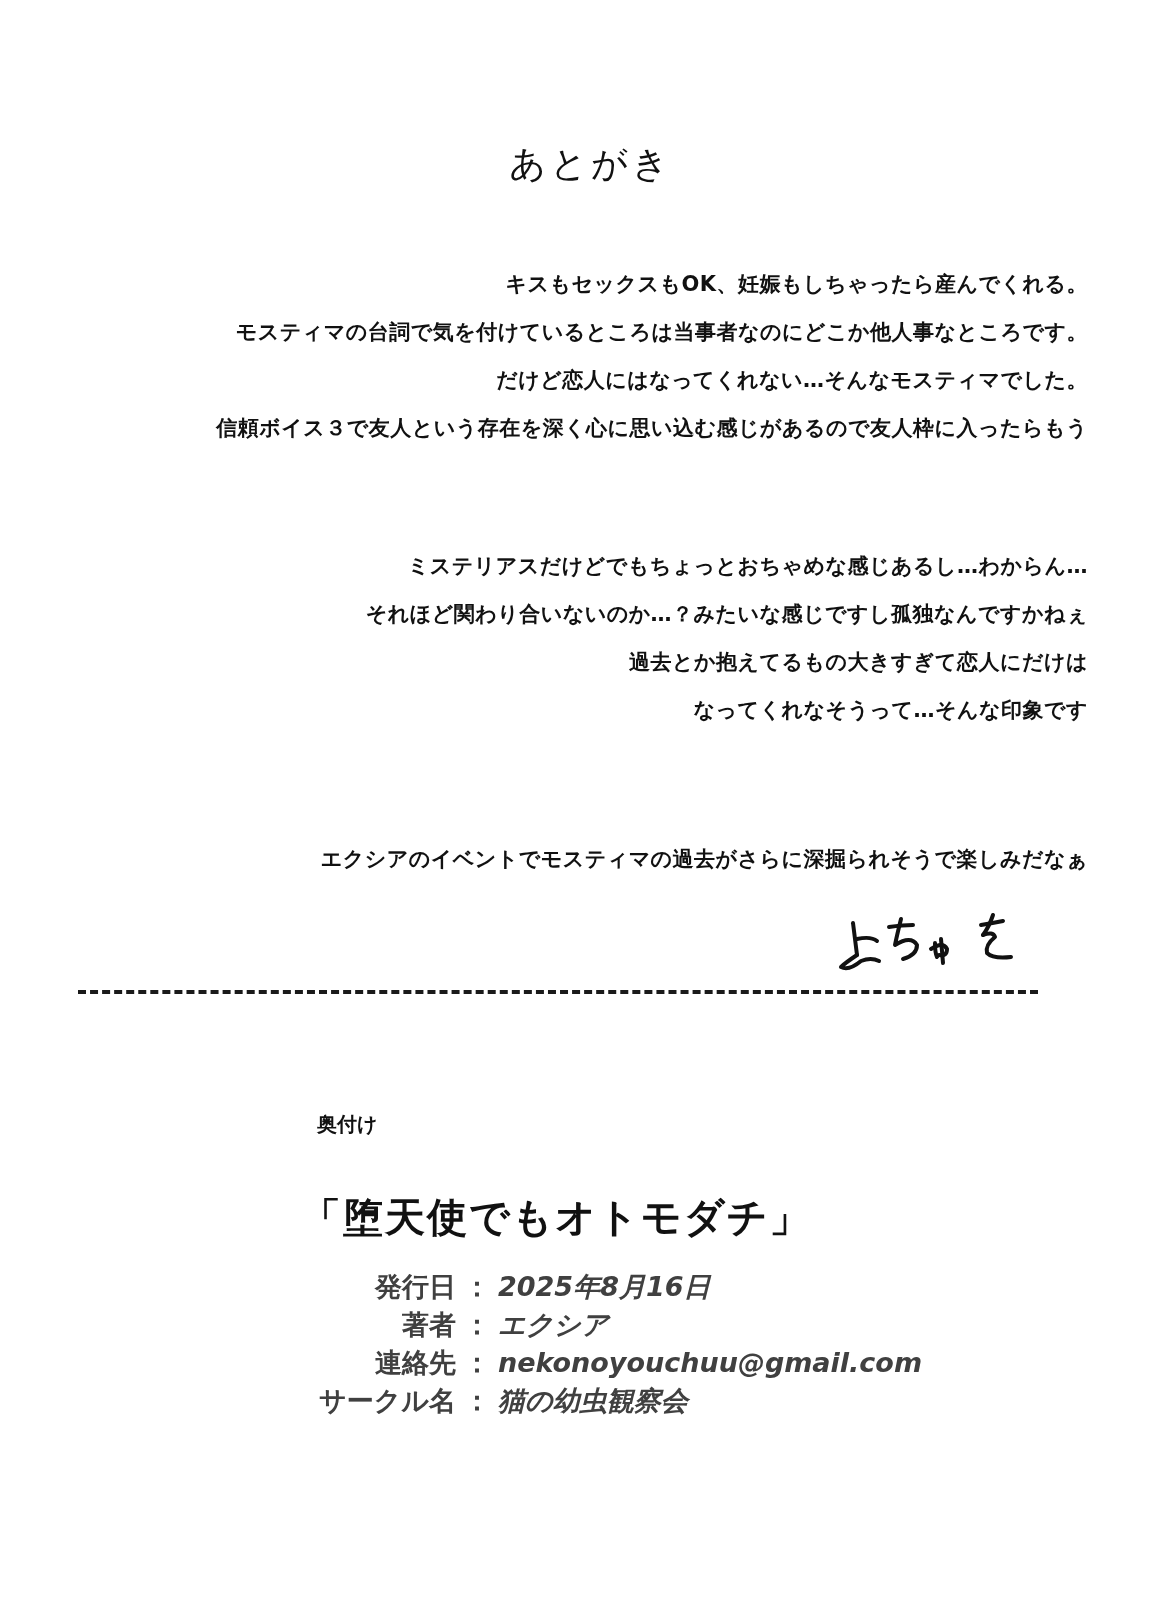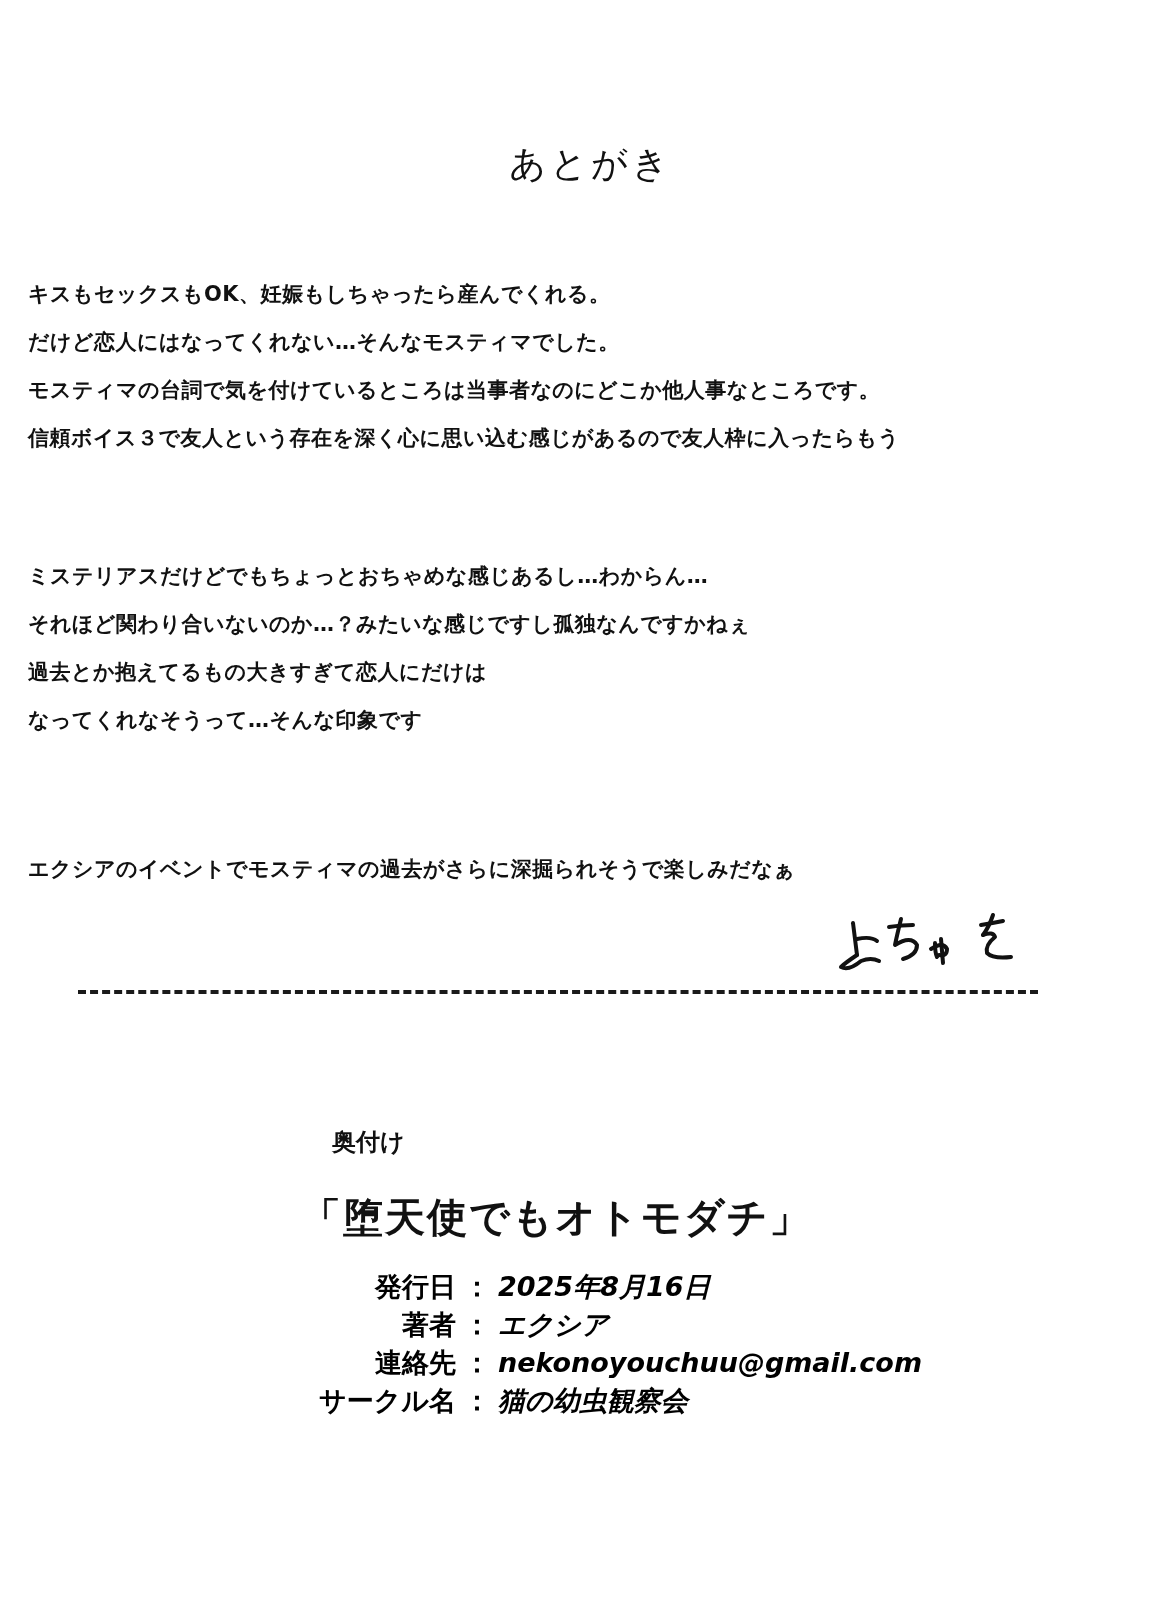--- a/index.html
+++ b/index.html
@@ -32,23 +32,23 @@
       font-size: 36px;
       font-weight: normal;
       letter-spacing: 4px;
       margin: 0;
       color: #111;
     }
     .para {
       position: absolute;
       left: 0;
       width: 1070px;
-      margin: 12px;
+      margin: 2px;
       padding: 0;
-      text-align: left;
+      text-align: right;
     }
     .para .line {
       display: block;
       height: 48px;
       line-height: 48px;
       font-size: 21px;
       font-weight: bold;
       white-space: nowrap;
       letter-spacing: 0.5px;
       color: #111;
@@ -75,23 +75,23 @@
       top: 990px;
       width: 960px;
       height: 0;
       border-top: 4px dashed #1a1a1a;
     }
 
     .colophon-heading {
       position: absolute;
       left: 300px;
       top: 1110px;
-      font-size: 24px;
-      font-weight: bold;
-      margin: 16px;
+      font-size: 20px;
+      font-weight: bold;
+      margin: 1px;
       color: #111;
       text-align: center;
     }
     .book-title {
       position: absolute;
       left: 285px;
       top: 1190px;
       font-size: 40px;
       font-weight: bold;
       margin: 0;
@@ -106,21 +106,21 @@
       top: 1268px;
       border-collapse: collapse;
     }
     .colophon-table td {
       padding: 0;
       height: 38px;
       font-size: 27px;
       font-weight: bold;
       line-height: 38px;
       white-space: nowrap;
-      color: #000000;
+      color: #404040;
     }
     .colophon-table td.key {
       text-align: right;
       width: 150px;
     }
     .colophon-table td.sep {
       width: 42px;
       text-align: center;
     }
     .colophon-table td.val {
@@ -134,22 +134,22 @@
   </style>
 </head>
 <body>
 
 <div class="page">
 
   <h1 class="afterword-title">あとがき</h1>
 
   <div class="para para-1">
     <span class="line">キスもセックスもOK、妊娠もしちゃったら産んでくれる。</span>
+    <span class="line">モスティマの台詞で気を付けているところは当事者なのにどこか他人事なところです。</span>
     <span class="line">だけど恋人にはなってくれない…そんなモスティマでした。</span>
-    <span class="line">モスティマの台詞で気を付けているところは当事者なのにどこか他人事なところです。</span>
     <span class="line">信頼ボイス３で友人という存在を深く心に思い込む感じがあるので友人枠に入ったらもう</span>
   </div>
 
   <div class="para para-2">
     <span class="line">ミステリアスだけどでもちょっとおちゃめな感じあるし…わからん…</span>
     <span class="line">それほど関わり合いないのか…？みたいな感じですし孤独なんですかねぇ</span>
     <span class="line">過去とか抱えてるもの大きすぎて恋人にだけは</span>
     <span class="line">なってくれなそうって…そんな印象です</span>
   </div>
 

